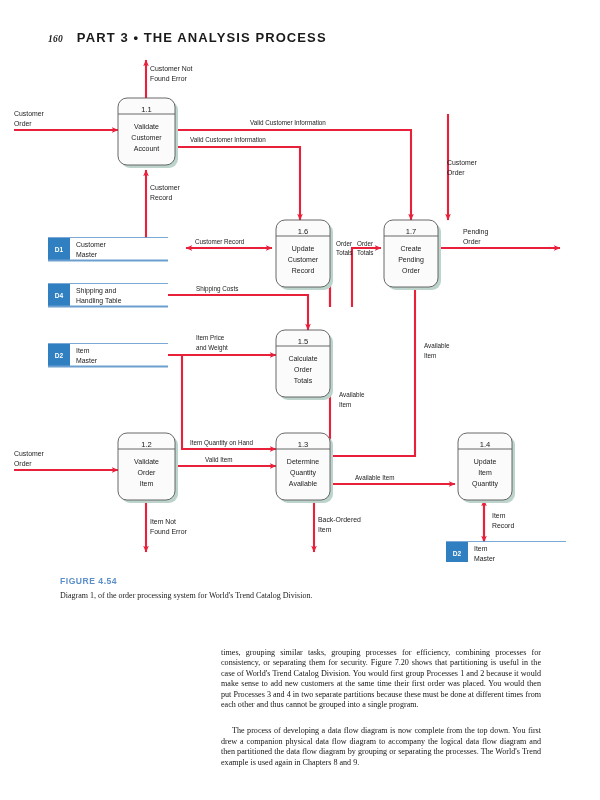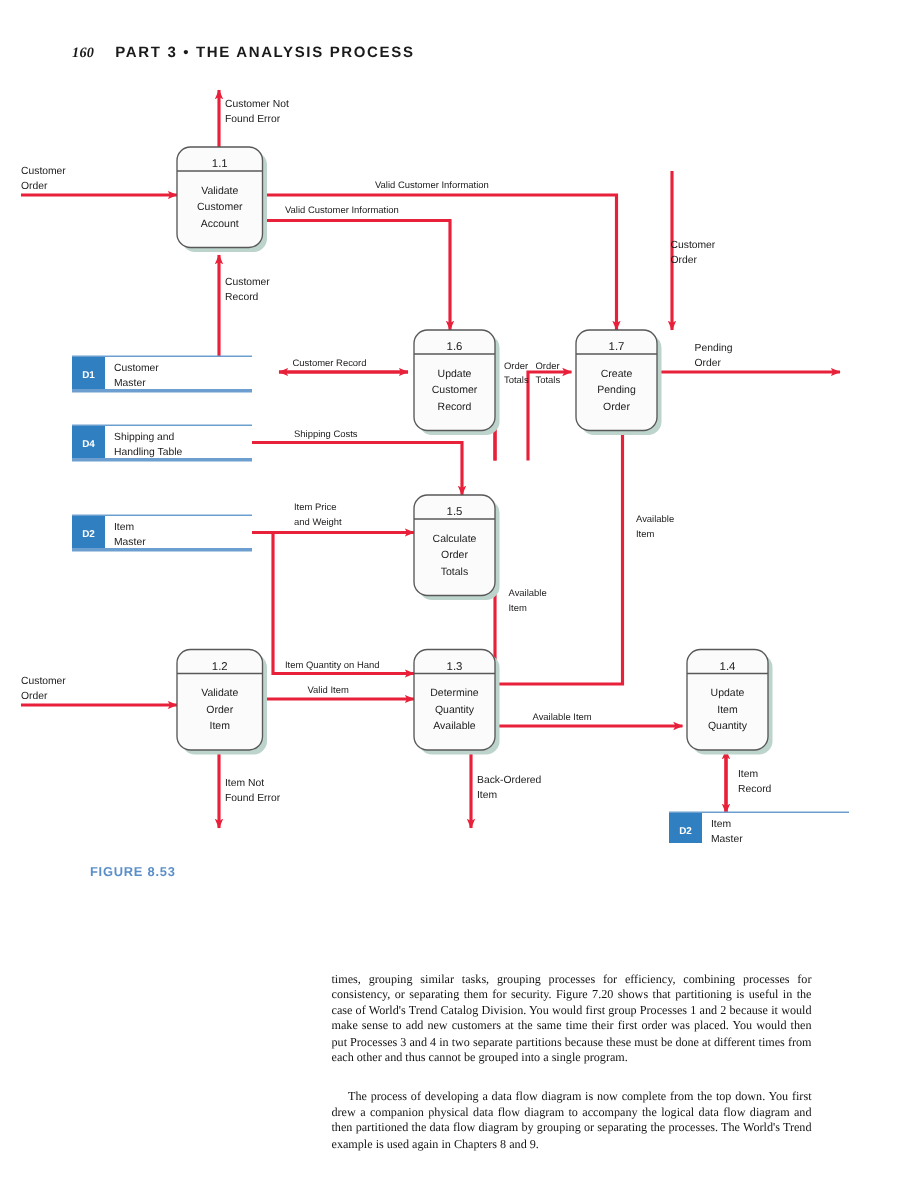--- a/index.html
+++ b/index.html
@@ -35,21 +35,21 @@
     font-family: "Liberation Serif", serif;
     font-weight: bold;
     font-style: italic;
     font-size: 9.5px;
     color: #1a1a1a;
     letter-spacing: 0.2px;
   }
   .runhead .crumb {
     font-family: "Liberation Sans", sans-serif;
     font-weight: bold;
-    font-size: 10px;
+    font-size: 13px;
     color: #1a1a1a;
     letter-spacing: 1.1px;
   }
 
   
   .figure-wrap {
     position: absolute;
     left: 0;
     top: 52px;
     width: 489px;
@@ -338,21 +338,22 @@
         <text class="ext-label" x="318" y="480">Item</text>
 
         <text class="ext-label" x="492" y="466">Item</text>
         <text class="ext-label" x="492" y="476">Record</text>
 
       </g>
     </svg>
   </div>
 
   <div class="caption">
-    <div class="fignum">FIGURE 8.53</div>
+    <div class="fignum">FIGURE 4.54</div>
+    <div class="capline">Diagram 1, of the order processing system for World's Trend Catalog Division.</div>
   </div>
 
   <div class="bodycopy">
     <p>times, grouping similar tasks, grouping processes for efficiency, combining processes for consistency, or separating them for security. Figure 7.20 shows that partitioning is useful in the case of World's Trend Catalog Division. You would first group Processes 1 and 2 because it would make sense to add new customers at the same time their first order was placed. You would then put Processes 3 and 4 in two separate partitions because these must be done at different times from each other and thus cannot be grouped into a single program.</p>
     <p>The process of developing a data flow diagram is now complete from the top down. You first drew a companion physical data flow diagram to accompany the logical data flow diagram and then partitioned the data flow diagram by grouping or separating the processes. The World's Trend example is used again in Chapters 8 and 9.</p>
   </div>
 
 </div>
 
 </body></html>

